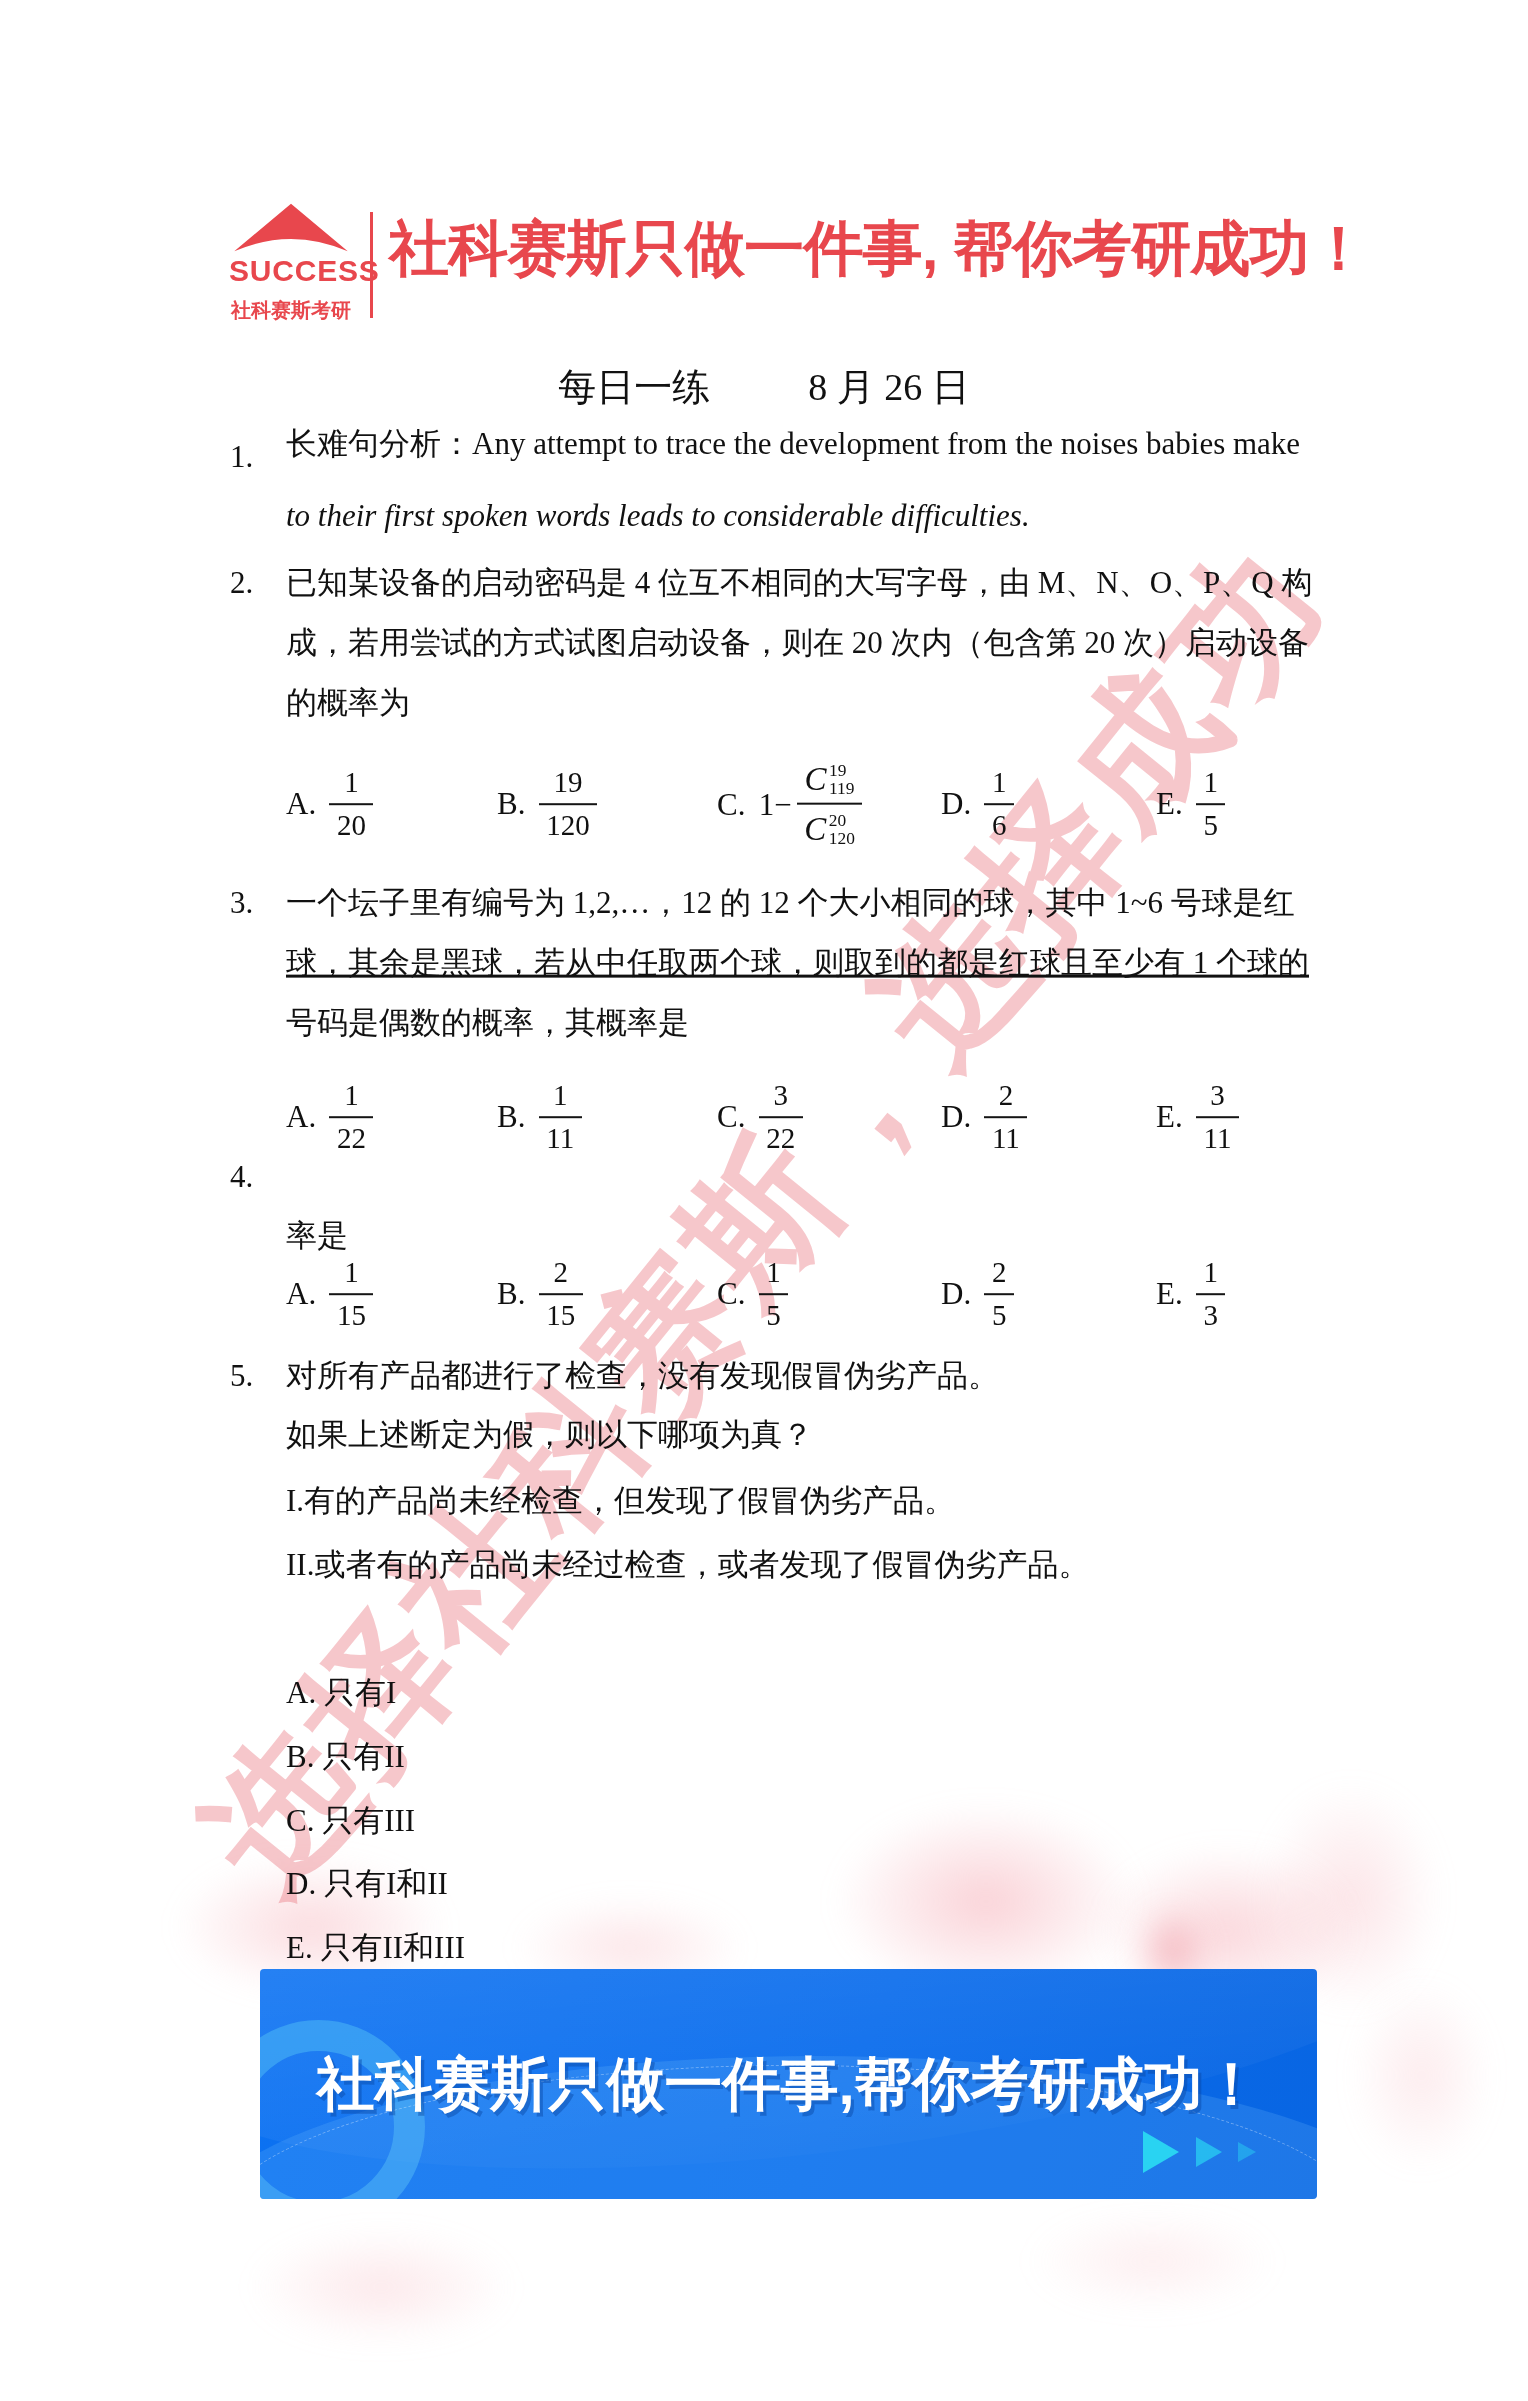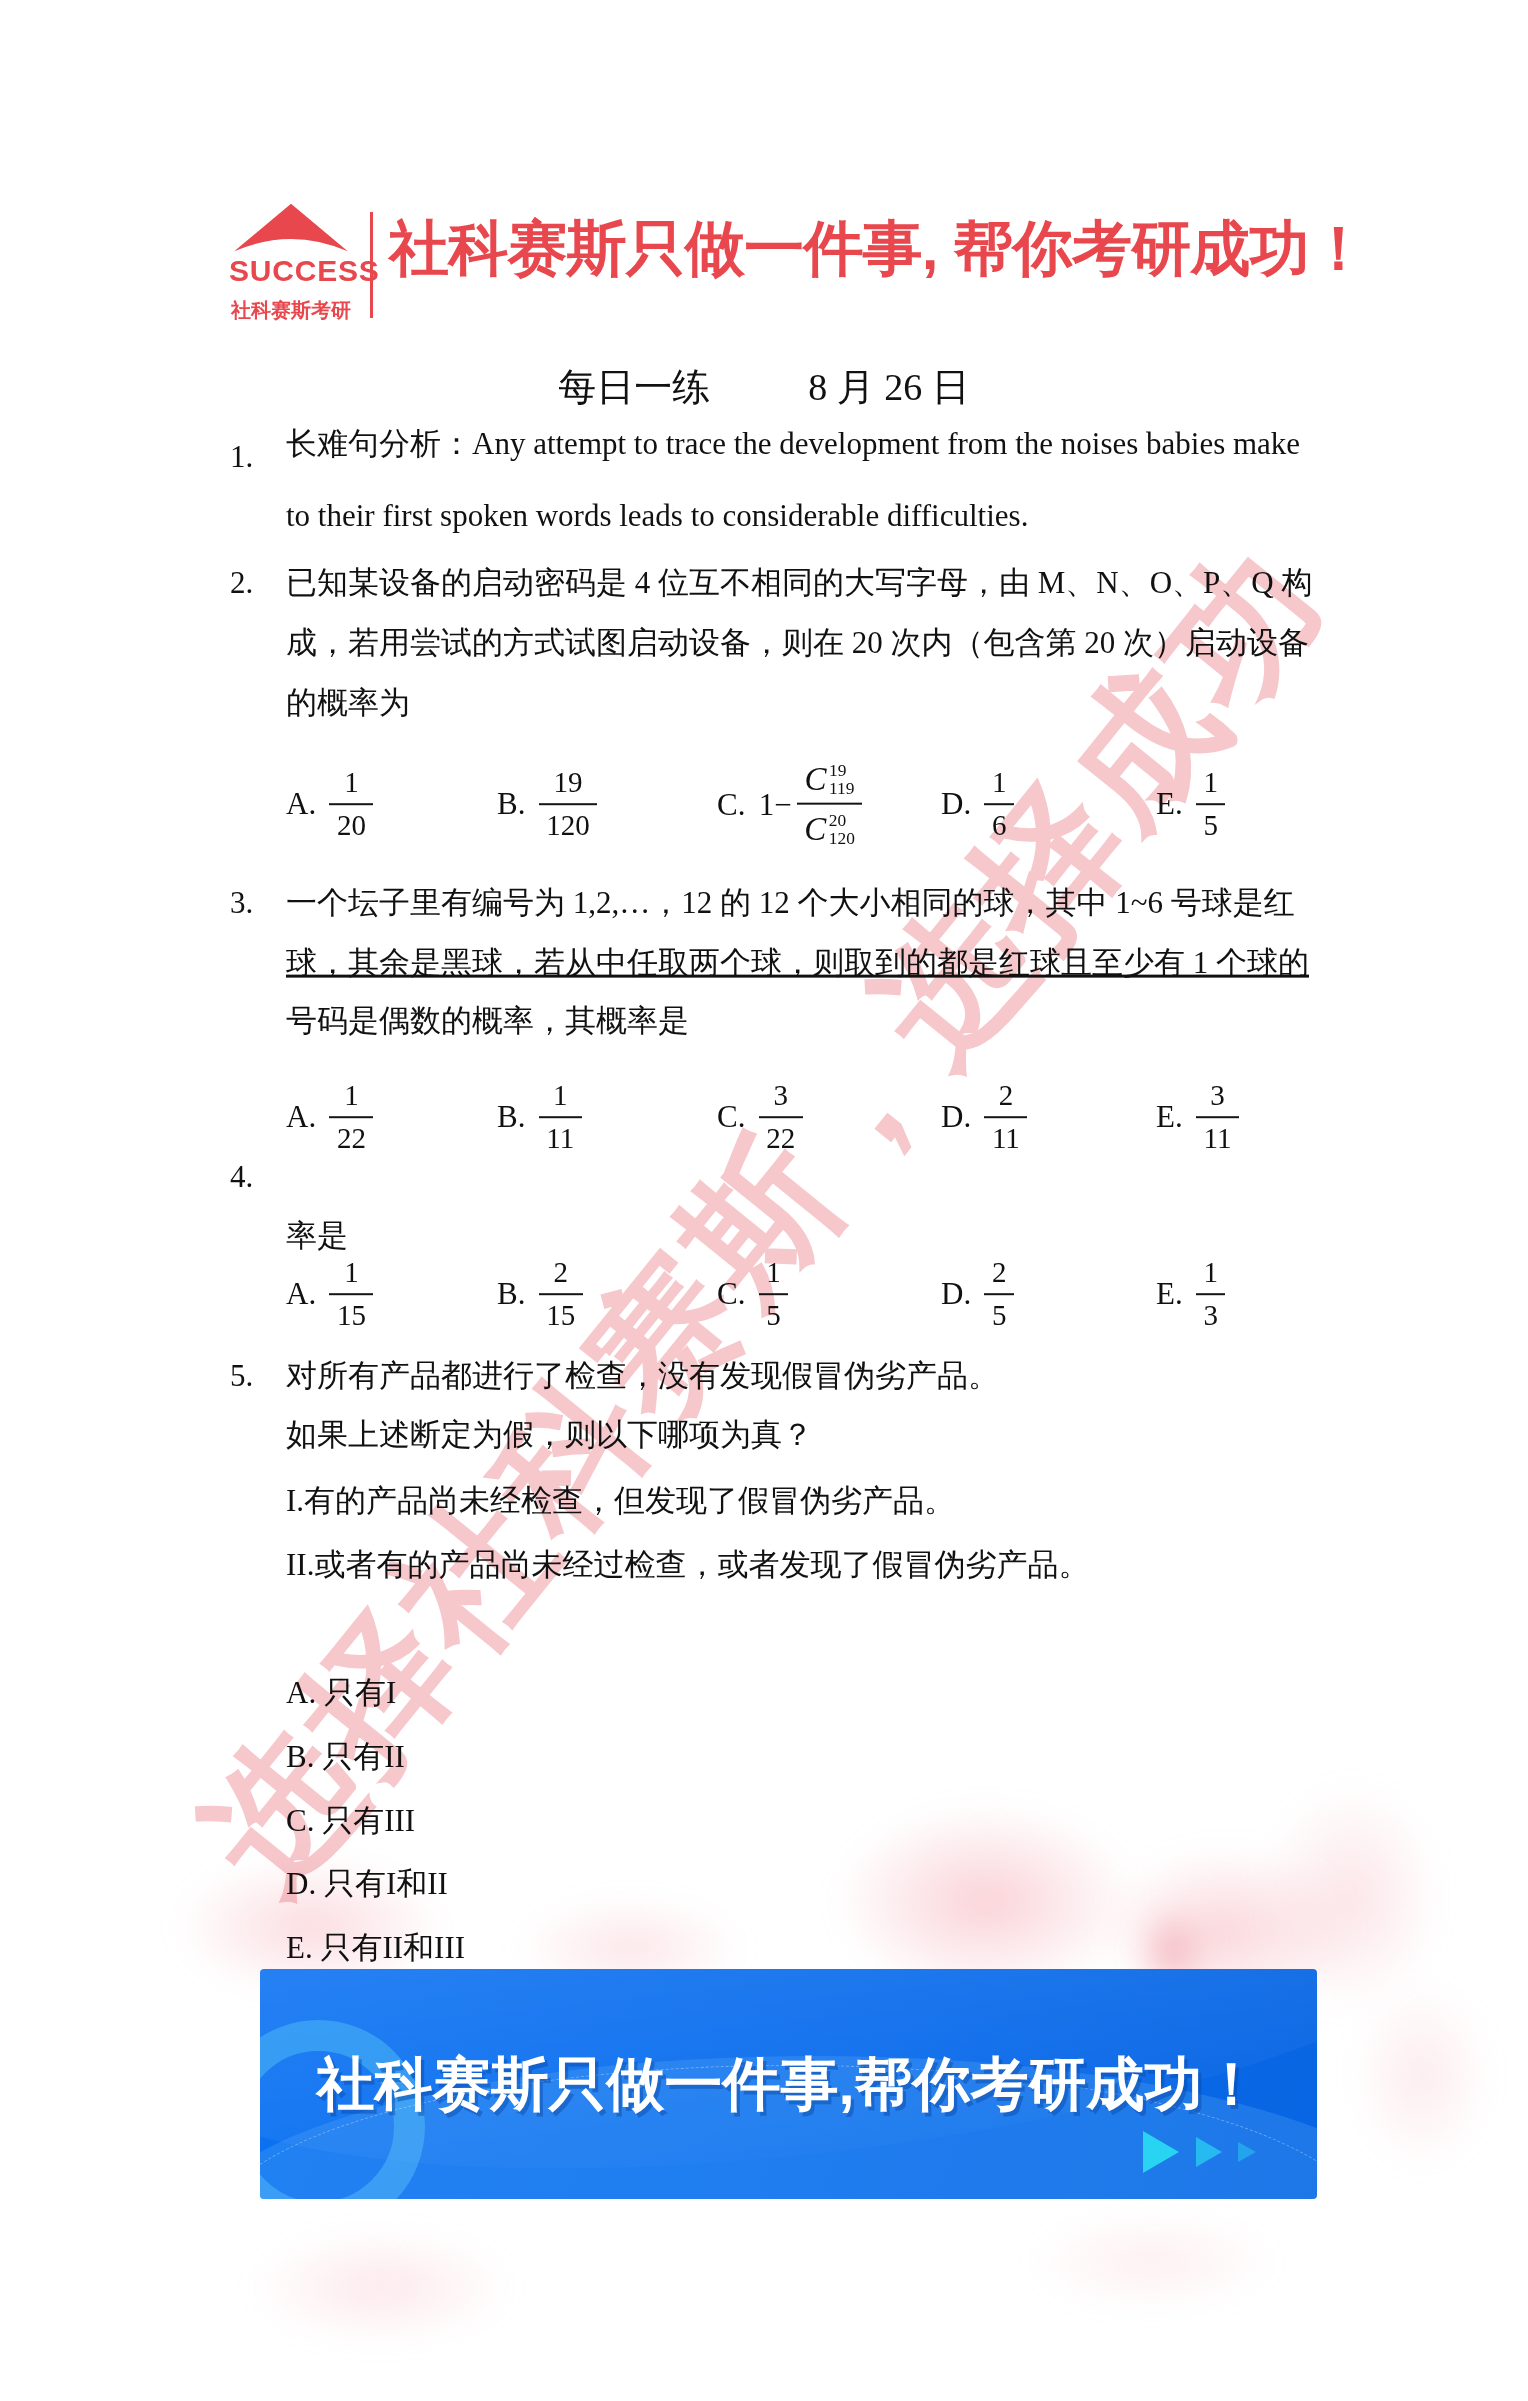--- a/index.html
+++ b/index.html
@@ -97,21 +97,21 @@
   <div class="slogan">社科赛斯只做一件事, 帮你考研成功！</div>
 
   <div class="title-row">
     <span>每日一练</span>
     <span>8 月 26 日</span>
   </div>
 
   <div id="questions">
       <div class="q-num" style="left: 230px; top: 457px;">1.</div>
       <div class="q-line" style="left: 286px; top: 444px;">长难句分析：Any attempt to trace the development from the noises babies make</div>
-      <div class="q-line" style="left: 286px; top: 516px;">to their first spoken words leads to considerable difficulties.</div>
+      <div class="q-line" style="left: 286px; top: 516px; font-style: italic;">to their first spoken words leads to considerable difficulties.</div>
       <div class="q-num" style="left: 230px; top: 583px;">2.</div>
       <div class="q-line" style="left: 286px; top: 583px;">已知某设备的启动密码是 4 位互不相同的大写字母，由 M、N、O、P、Q 构</div>
       <div class="q-line" style="left: 286px; top: 643px;">成，若用尝试的方式试图启动设备，则在 20 次内（包含第 20 次）启动设备</div>
       <div class="q-line" style="left: 286px; top: 703px;">的概率为</div>
       <div class="opt" style="left: 286px; top: 804px;">
         <span class="opt-label">A.</span>
         <span class="frac">
           <span class="fn" style="display: block;">1</span>
           <span class="fd" style="display: block;">20</span>
         </span>
@@ -153,21 +153,21 @@
       <div class="opt" style="left: 1156px; top: 804px;">
         <span class="opt-label">E.</span>
         <span class="frac">
           <span class="fn" style="display: block;">1</span>
           <span class="fd" style="display: block;">5</span>
         </span>
       </div>
       <div class="q-num" style="left: 230px; top: 903px;">3.</div>
       <div class="q-line" style="left: 286px; top: 903px;">一个坛子里有编号为 1,2,…，12 的 12 个大小相同的球，其中 1~6 号球是红</div>
       <div class="q-line" style="left: 286px; top: 963px; text-decoration: underline;">球，其余是黑球，若从中任取两个球，则取到的都是红球且至少有 1 个球的</div>
-      <div class="q-line" style="left: 286px; top: 1023px; font-family: Liberation Mono, monospace;">号码是偶数的概率，其概率是</div>
+      <div class="q-line" style="left: 286px; top: 1023px;">号码是偶数的概率，其概率是</div>
       <div class="opt" style="left: 286px; top: 1117px;">
         <span class="opt-label">A.</span>
         <span class="frac">
           <span class="fn" style="display: block;">1</span>
           <span class="fd" style="display: block;">22</span>
         </span>
       </div>
       <div class="opt" style="left: 497px; top: 1117px;">
         <span class="opt-label">B.</span>
         <span class="frac">

